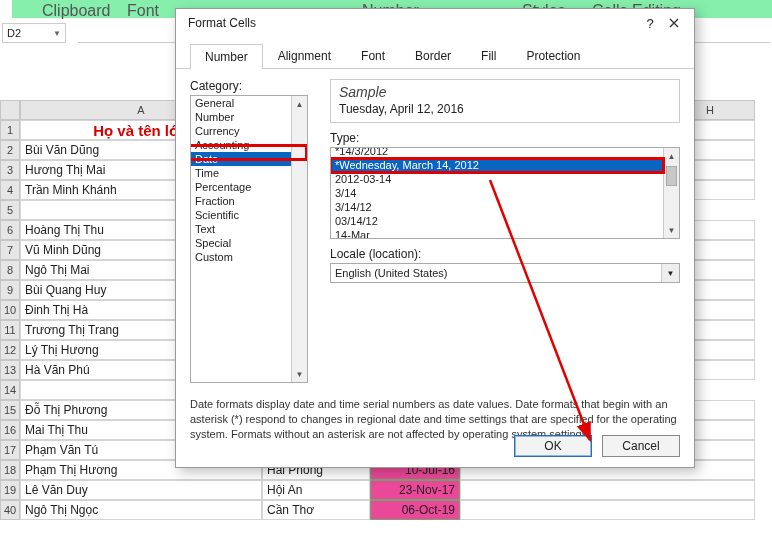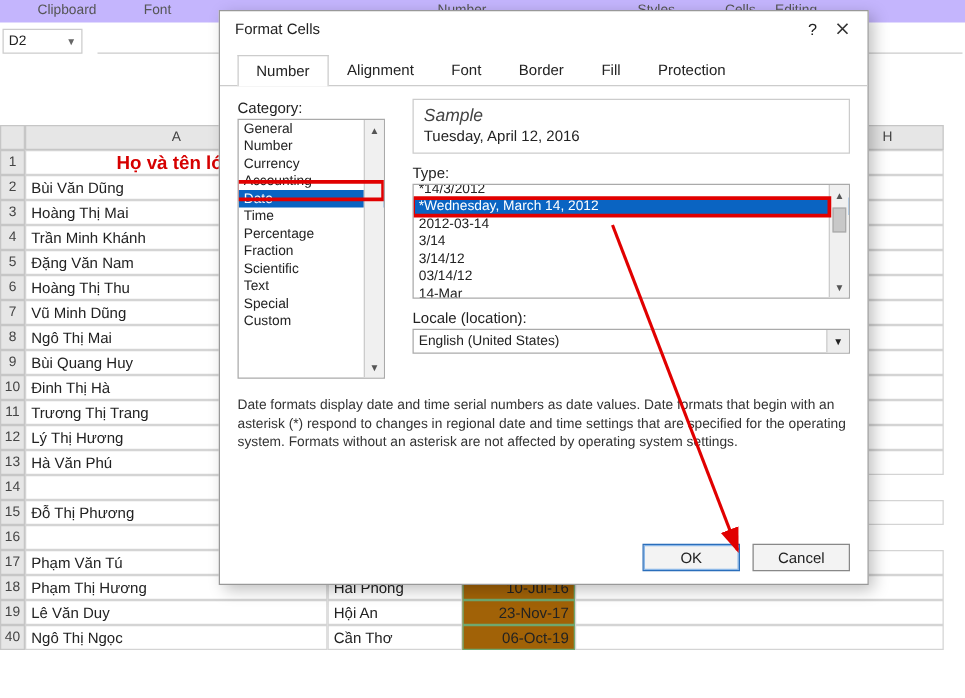--- a/index.html
+++ b/index.html
@@ -1,57 +1,57 @@
 <!DOCTYPE html>
 <html><head>
 <meta charset="utf-8">
 <style>
 * { box-sizing: border-box; margin: 0; padding: 0; font-family: "Segoe UI", Tahoma, sans-serif; }
 body { background: #fff; font-size: 12px; color: #222; position: relative; width: 772px; height: 558px; overflow: hidden; }
 
 
-.ribbon-hint { position: absolute; top: 0; left: 0; right: 0; height: 18px; background: #c4b5fd; color: #555; font-size: 11px; }
+.ribbon-hint { position: absolute; top: 0; left: 12px; right: 0; height: 18px; background: #86efac; color: #555; font-size: 16px; }
 .ribbon-hint span { position: absolute; top: 2px; }
 .rh-clip { left: 30px; } .rh-font { left: 115px; } .rh-num { left: 350px; } .rh-sty { left: 510px; } .rh-cel { left: 580px; } .rh-edi { left: 620px; }
 
 
 .namebox-row { position: absolute; top: 22px; left: 2px; right: 2px; height: 22px; display: flex; align-items: center; }
 .namebox { border: 1px solid #ccc; background: #fff; width: 64px; height: 20px; display: flex; align-items: center; padding: 0 4px; font-size: 11px; }
 .namebox .dd { margin-left: auto; font-size: 8px; color: #666; }
 .fxbar { margin-left: 12px; flex: 1; border-bottom: 1px solid #ccc; height: 20px; }
 
 
 .sheet { position: absolute; top: 100px; left: 0; width: 772px; }
 .colhdr-row { display: flex; height: 20px; }
 .rowhdr, .corner { width: 20px; min-width: 20px; background: #e6e6e6; border: 1px solid #c6c6c6; display: flex; align-items: center; justify-content: center; font-size: 11px; color: #444; }
 .colhdr { background: #e6e6e6; border: 1px solid #c6c6c6; display: flex; align-items: center; justify-content: center; font-size: 11px; color: #444; height: 20px; }
 .colA { width: 242px; } .colB { width: 108px; } .colC { width: 90px; } .colH { width: 90px; }
 .row { display: flex; height: 20px; }
 .cell { border: 1px solid #d4d4d4; padding: 0 4px; display: flex; align-items: center; font-size: 12px; height: 20px; overflow: hidden; white-space: nowrap; }
 .cell.colA { width: 242px; }
 .cell.colB { width: 108px; }
-.cell.colC { width: 90px; justify-content: flex-end; background: #a16207; border: 1.5px solid #6fa86f;}
+.cell.colC { width: 90px; justify-content: flex-end; background: #ec4899; border: 1.5px solid #6fa86f;}
 .title-cell { color: #d60000; font-weight: bold; font-size: 15px; justify-content: center; }
 
 
 .dialog { position: absolute; top: 8px; left: 175px; width: 520px; height: 460px; background: #fff; border: 1px solid #999; box-shadow: 4px 4px 12px rgba(0,0,0,.25); z-index: 10; }
 .dlg-title { height: 28px; display: flex; align-items: center; padding: 0 8px; font-size: 12px; }
 .dlg-title .ttl { flex: 1; padding-left: 4px; }
 .dlg-title .help, .dlg-title .close { width: 24px; height: 24px; display: flex; align-items: center; justify-content: center; font-size: 13px; cursor: pointer; }
 .dlg-title .close svg { width: 10px; height: 10px; }
 
 .tabs { display: flex; padding: 6px 14px 0 14px; border-bottom: 1px solid #ccc; gap: 0; }
 .tab { padding: 5px 14px; font-size: 12px; border: 1px solid transparent; border-bottom: none; cursor: pointer; position: relative; }
 .tab.active { border-color: #ccc; background: #fff; top: 1px; }
 
 .dlg-body { padding: 10px 14px; }
 .leftcol { float: left; width: 126px; }
 .rightcol { margin-left: 140px; }
 .lbl { font-size: 12px; margin-bottom: 2px; display: block; }
-.cat-list { border: 1px solid #aaa; width: 118px; height: 208px; overflow: hidden; position: relative; background: #fff; font-size: 11px; }
+.cat-list { border: 1px solid #aaa; width: 118px; height: 288px; overflow: hidden; position: relative; background: #fff; font-size: 11px; }
 .cat-list .sb { position: absolute; right: 0; top: 0; bottom: 0; width: 16px; background: #f0f0f0; border-left: 1px solid #ccc; }
 .cat-list .sb .up, .cat-list .sb .down { height: 16px; display: flex; align-items: center; justify-content: center; font-size: 8px; color: #555; }
 .cat-list .sb .down { position: absolute; bottom: 0; left: 0; right: 0;}
 .cat-item { padding: 1px 4px; cursor: pointer; }
 .cat-item.selected { background: #0a64c2; color: #fff; }
 .red-frame { position: absolute; border: 3px solid #e10000; pointer-events: none; }
 .red-cat { top: 48px; left: -3px; width: 120px; height: 17px; }
 
 .sample-box { border: 1px solid #ccc; padding: 4px 8px 6px 8px; margin-bottom: 8px; }
 .sample-box .shead { font-size: 14px; color: #444; margin-bottom: 2px; font-style: italic; }
@@ -112,31 +112,30 @@
     <div class="cell" style="width:493px;border:1px solid #d4d4d4"></div>
   </div>
   <div id="rows-container">
       <div class="row">
         <div class="rowhdr">2</div>
         <div class="cell colA">Bùi Văn Dũng</div>
         <div class="cell" style="width:493px"></div>
       </div>
       <div class="row">
         <div class="rowhdr">3</div>
-        <div class="cell colA">Hoàng Thị Mai</div>
+        <div class="cell colA">Hương Thị Mai</div>
         <div class="cell" style="width:493px"></div>
       </div>
       <div class="row">
         <div class="rowhdr">4</div>
         <div class="cell colA">Trần Minh Khánh</div>
         <div class="cell" style="width:493px"></div>
       </div>
       <div class="row">
         <div class="rowhdr">5</div>
-        <div class="cell colA">Đặng Văn Nam</div>
         <div class="cell" style="width:493px"></div>
       </div>
       <div class="row">
         <div class="rowhdr">6</div>
         <div class="cell colA">Hoàng Thị Thu</div>
         <div class="cell" style="width:493px"></div>
       </div>
       <div class="row">
         <div class="rowhdr">7</div>
         <div class="cell colA">Vũ Minh Dũng</div>
@@ -176,20 +175,21 @@
         <div class="rowhdr">14</div>
         <div class="cell" style="width:493px"></div>
       </div>
       <div class="row">
         <div class="rowhdr">15</div>
         <div class="cell colA">Đỗ Thị Phương</div>
         <div class="cell" style="width:493px"></div>
       </div>
       <div class="row">
         <div class="rowhdr">16</div>
+        <div class="cell colA">Mai Thị Thu</div>
         <div class="cell" style="width:493px"></div>
       </div>
       <div class="row">
         <div class="rowhdr">17</div>
         <div class="cell colA">Phạm Văn Tú</div>
         <div class="cell colB">Mũi Né</div>
         <div class="cell colC">24-Feb-23</div>
         <div class="cell" style="width:295px"></div>
       </div>
       <div class="row">

